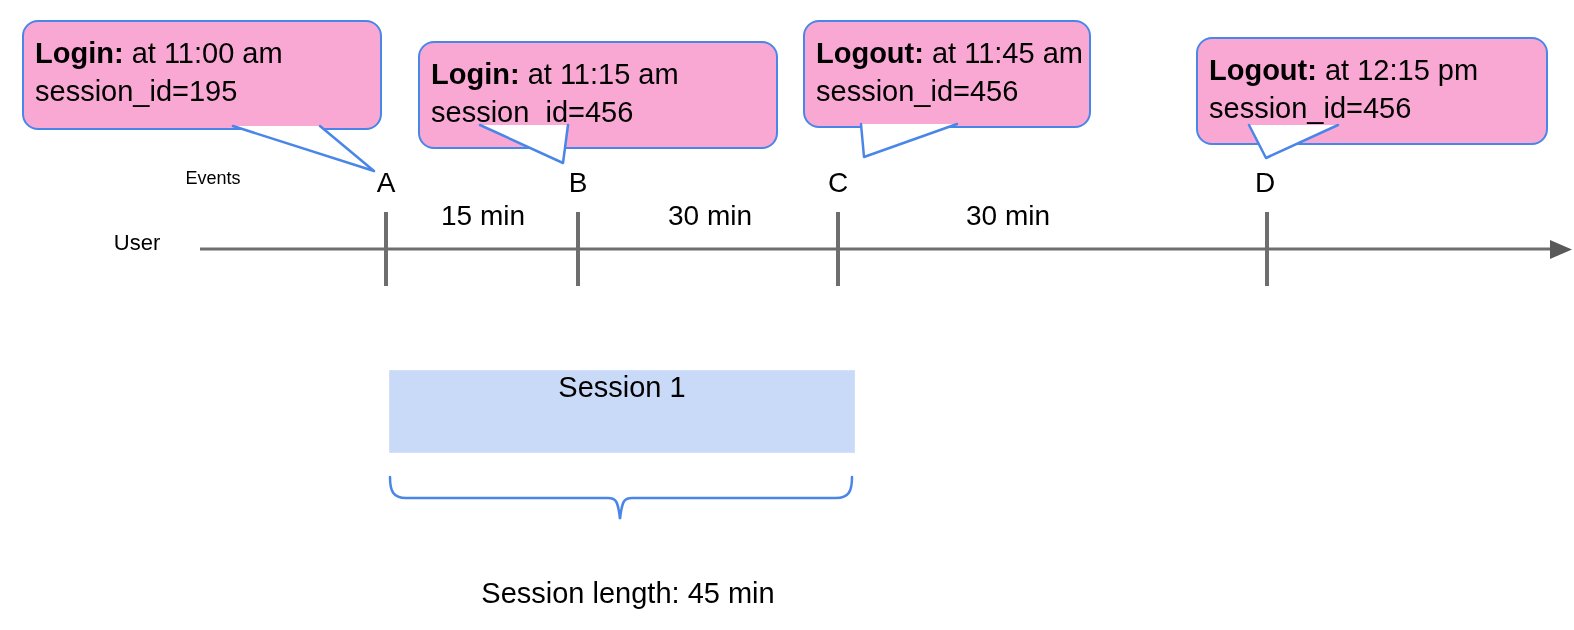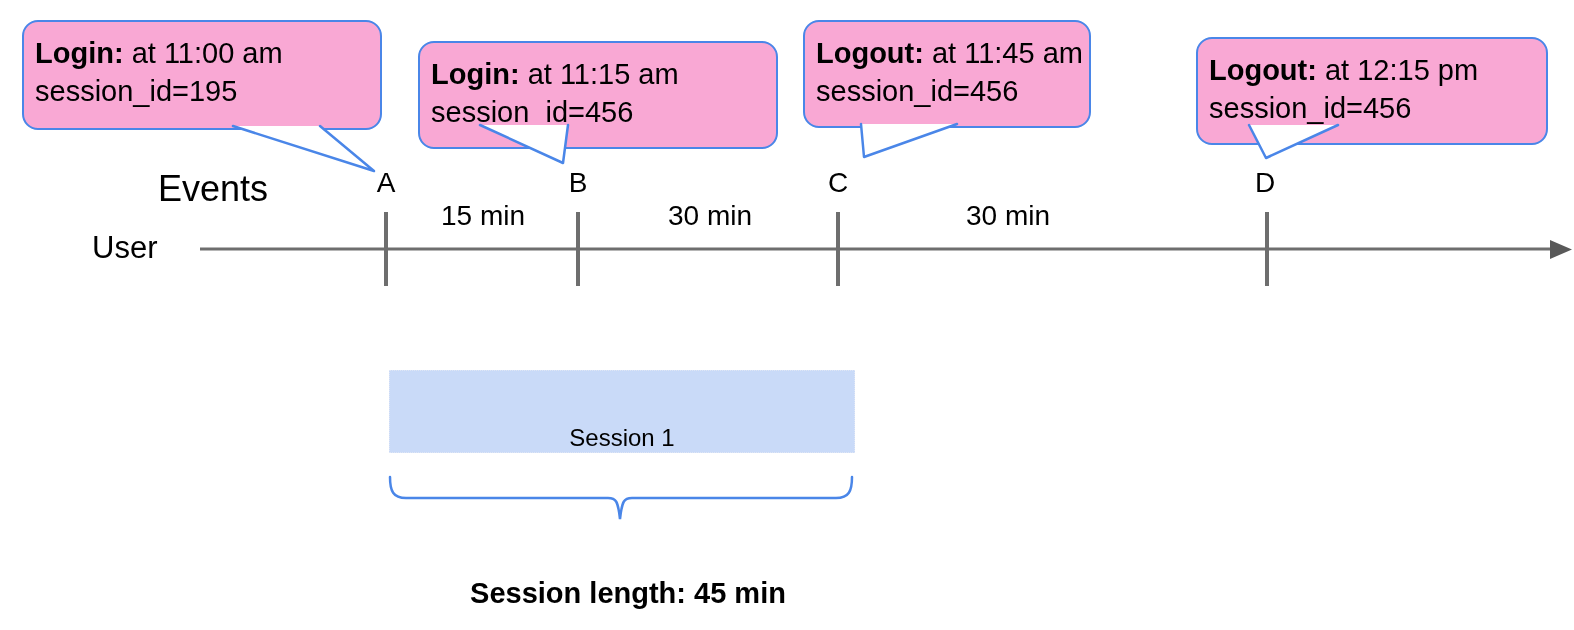--- a/index.html
+++ b/index.html
@@ -15,27 +15,27 @@
   }
   .b-line b{font-weight:bold;}
   #overlay{position:absolute;left:0;top:0;z-index:5;pointer-events:none;}
   .tail{fill:#fff;stroke:var(--accent-blue,#4a86e8);stroke-width:2.5;stroke-linejoin:round;stroke-linecap:round;}
   .tick{stroke:var(--timeline-gray,#6e6e6e);stroke-width:4;}
   .tl-line{stroke:var(--timeline-gray,#6e6e6e);stroke-width:3;}
   .tl-head{fill:var(--arrowhead-gray,#595959);}
   .brace{fill:none;stroke:var(--accent-blue,#4a86e8);stroke-width:2.5;stroke-linecap:round;}
   .lbl{position:absolute;text-align:center;white-space:nowrap;z-index:3;}
   .letter{font-size:28px;width:40px;}
-  .events{font-size:36px;width:120px;}
-  .user{font-size:31px;width:90px;text-align:left;}
+  .events{font-size:18px;width:120px;}
+  .user{font-size:22px;width:90px;text-align:center;}
   .interval{font-size:28px;width:120px;}
   .session-box{
     position:absolute;left:389px;top:370px;width:466px;height:83px;
     background:var(--session-fill,#c9daf8);border:1px dotted #dfe6f5;box-sizing:border-box;
-    display:flex;align-items:flex-end;justify-content:center;font-size:24px;z-index:2;
+    display:flex;align-items:flex-start;justify-content:center;font-size:29px;z-index:2;
   }
   .session-length{font-size:29px;width:380px;}
 </style>
 </head>
 <body>
 
 <div id="stage">
 
   <div class="bubble" style="left:22px;top:20px;width:360px;height:110px;">
     <div class="b-line"><b>Login:</b><span> at 11:00 am</span></div>
@@ -84,15 +84,15 @@
   <div class="lbl letter" style="left:1245px;top:167px;">D</div>
 
   <div class="lbl interval" style="left:423px;top:200px;">15 min</div>
   <div class="lbl interval" style="left:650px;top:200px;">30 min</div>
   <div class="lbl interval" style="left:948px;top:200px;">30 min</div>
 
   <div class="session-box">
     <span>Session 1</span>
   </div>
 
-  <div class="lbl session-length" style="left:438px;top:577px;font-weight:bold;">Session length: 45 min</div>
+  <div class="lbl session-length" style="left:438px;top:577px;">Session length: 45 min</div>
 
 </div>
 
 </body></html>

